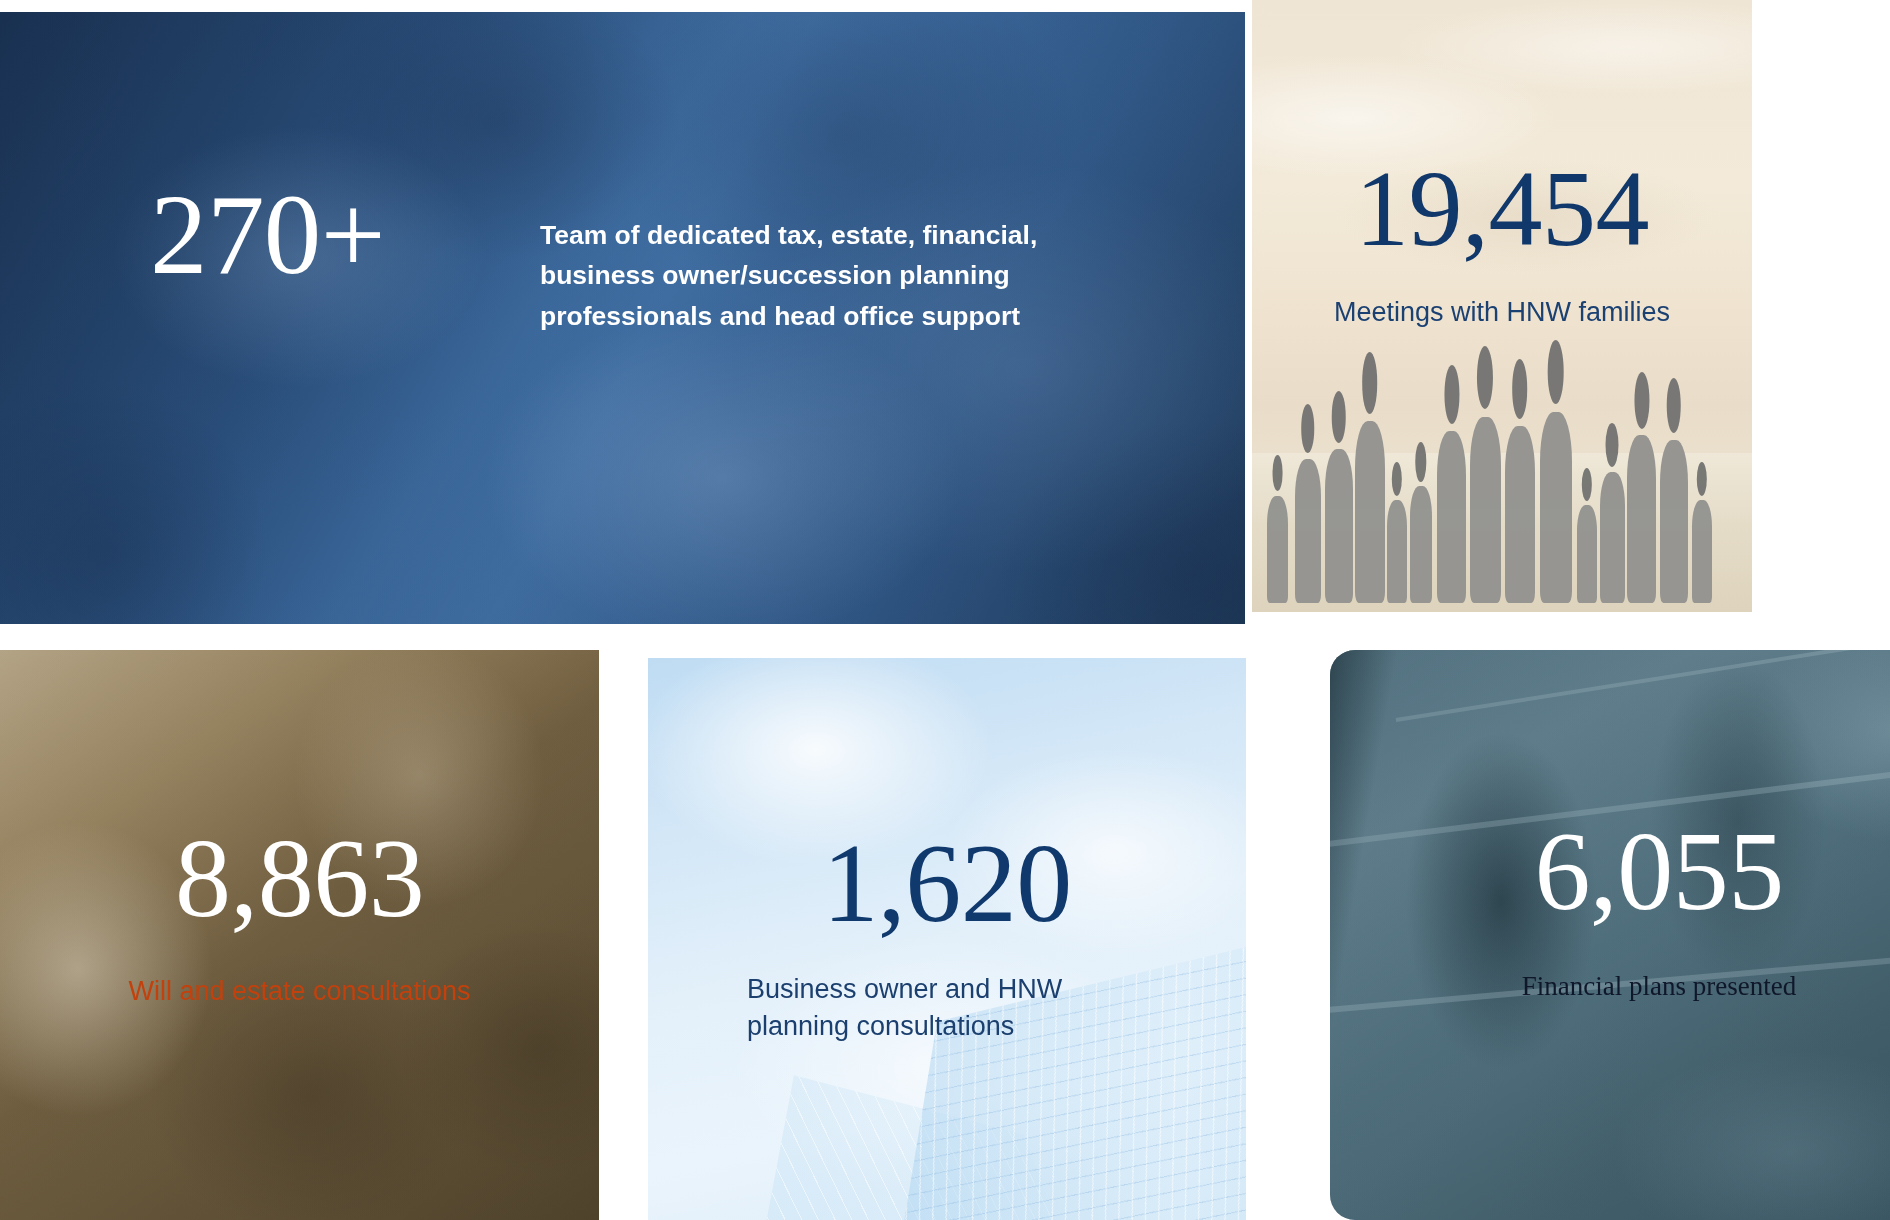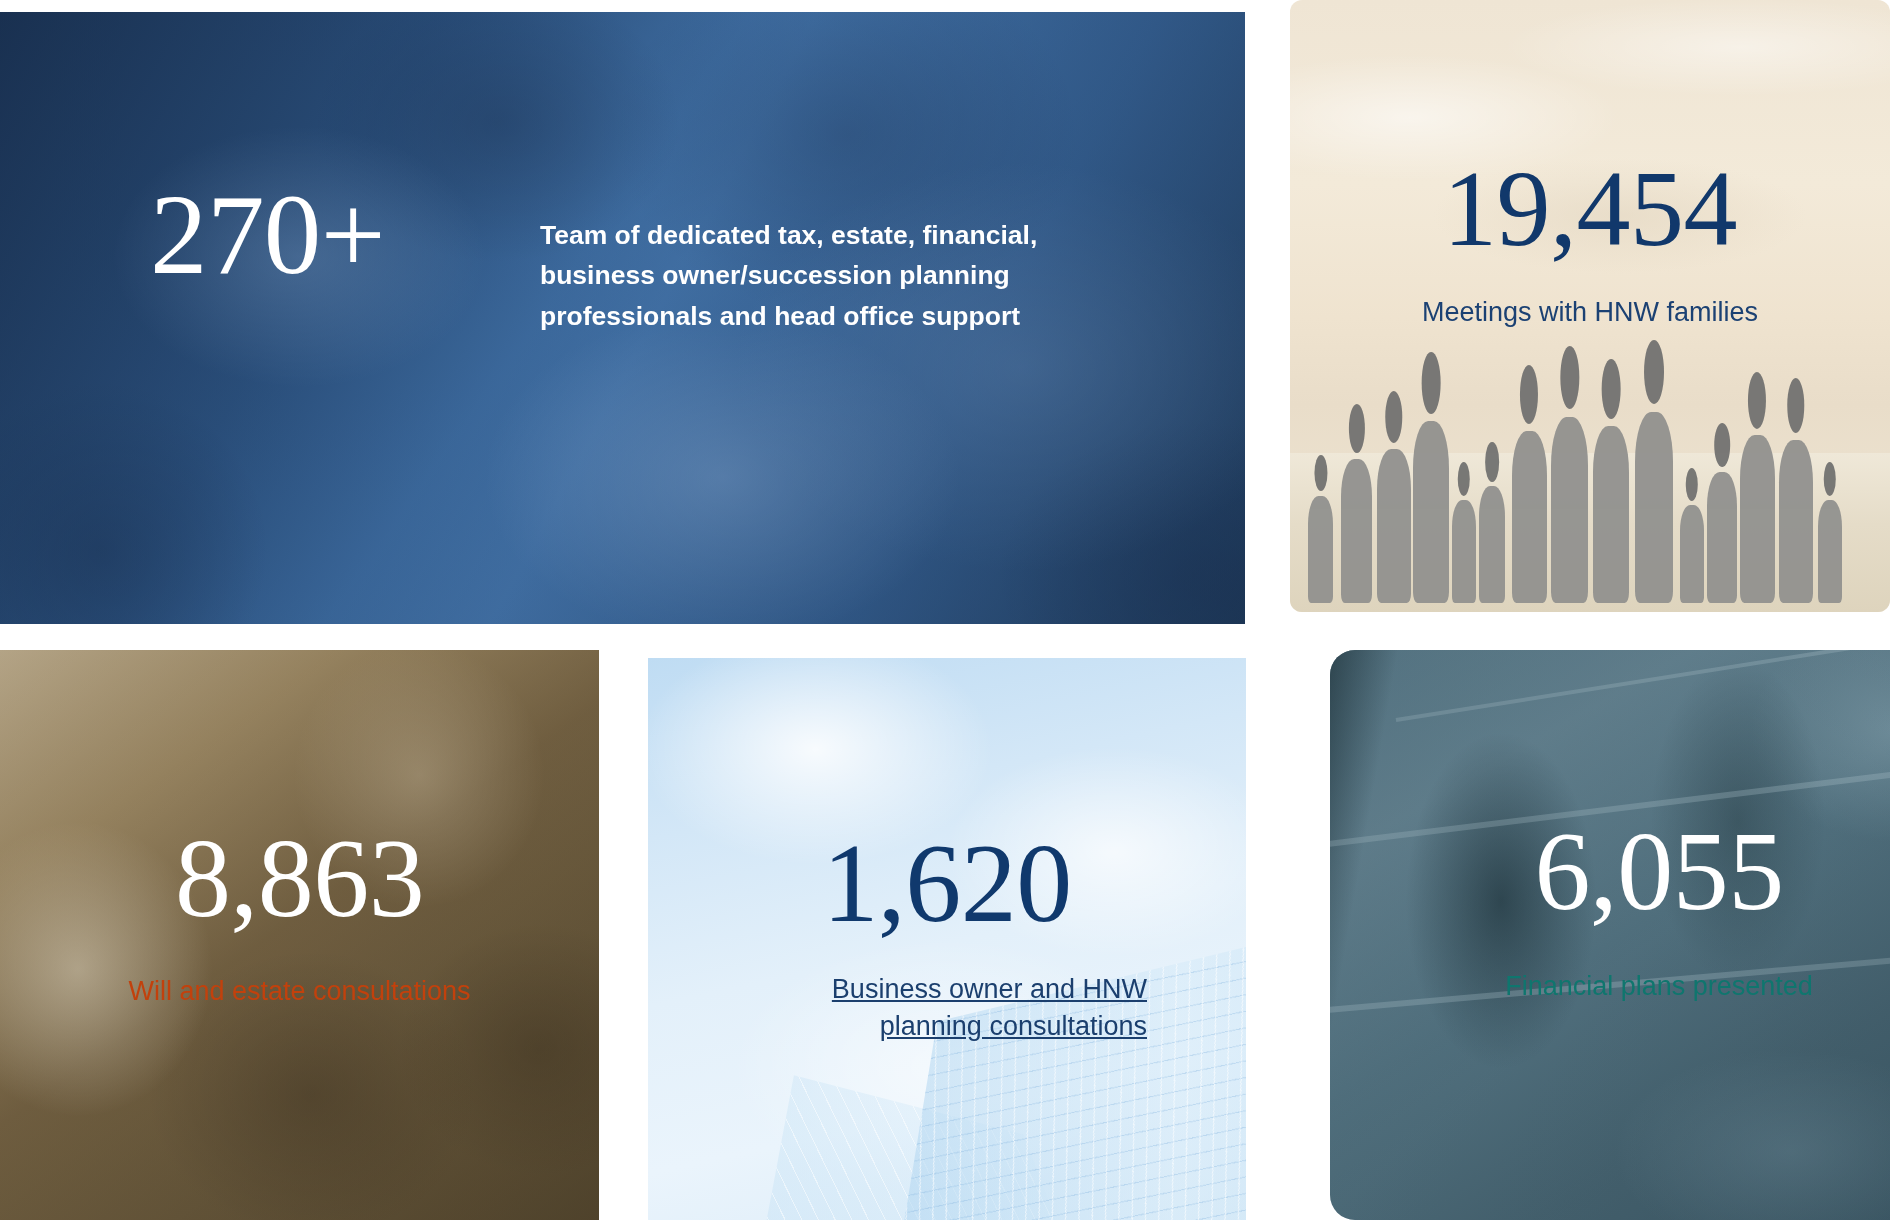--- a/index.html
+++ b/index.html
@@ -84,21 +84,21 @@
   #p-team .copy {
     position:absolute;
     left:540px; top:203px;
     width:560px;
     font-size:26.5px;
     color:#ffffff;
   }
 
   
   #p-meetings {
-    left:1290px; top:0; width:600px; height:612px;border-radius:12px;
+    left:1252px; top:0; width:500px; height:612px;
   }
   #p-meetings .bg {
     background:linear-gradient(180deg,#efe5d4 0%, #f3ead9 30%, #efe3cf 52%, #e9ddc9 66%, #efe7d6 100%);
   }
   #p-meetings .sand {
     position:absolute;
     left:0; right:0; bottom:0; height:26%;
     z-index:1;
     background:linear-gradient(180deg,#efe8d8 0%, #e5dcc8 45%, #ded4bd 100%);
   }
@@ -213,24 +213,23 @@
     left:50%; transform:translateX(-50%);
     top:172px;
     font-size:112px;
     color:#10396d;
   }
   #p-biz .cap {
     position:absolute;
     left:50%; transform:translateX(-50%);
     top:313px;
     width:400px;
-    text-align:right;
+    text-align:left;
     font-size:27px;
     color:#1b3f6e;
-    text-decoration:underline;
   }
 
   
   #p-plans {
     left:1330px; top:650px; width:658px; height:570px;border-radius:25px;
   }
   #p-plans .bg {
     background:
       linear-gradient(100deg, rgba(38,58,66,0.95) 0%, rgba(38,58,66,0.0) 9%),
       radial-gradient(ellipse 170px 300px at 26% 44%, rgba(32,52,60,0.85) 0%, rgba(32,52,60,0) 56%),
@@ -253,22 +252,23 @@
     left:50%; transform:translateX(-50%);
     top:168px;
     font-size:112px;
     color:#ffffff;
   }
   #p-plans .cap {
     position:absolute;
     left:50%; transform:translateX(-50%);
     top:318px;
     font-size:27px;
-    color:#0f766e;
+    color:#0f172a;
     white-space:nowrap;
+    font-family:Liberation Serif, serif;
   }
 </style>
 </head>
 <body>
 
 <div class="board">
 
   <section class="panel" id="p-team">
     <div class="bg"></div>
     <div class="tint"></div>

